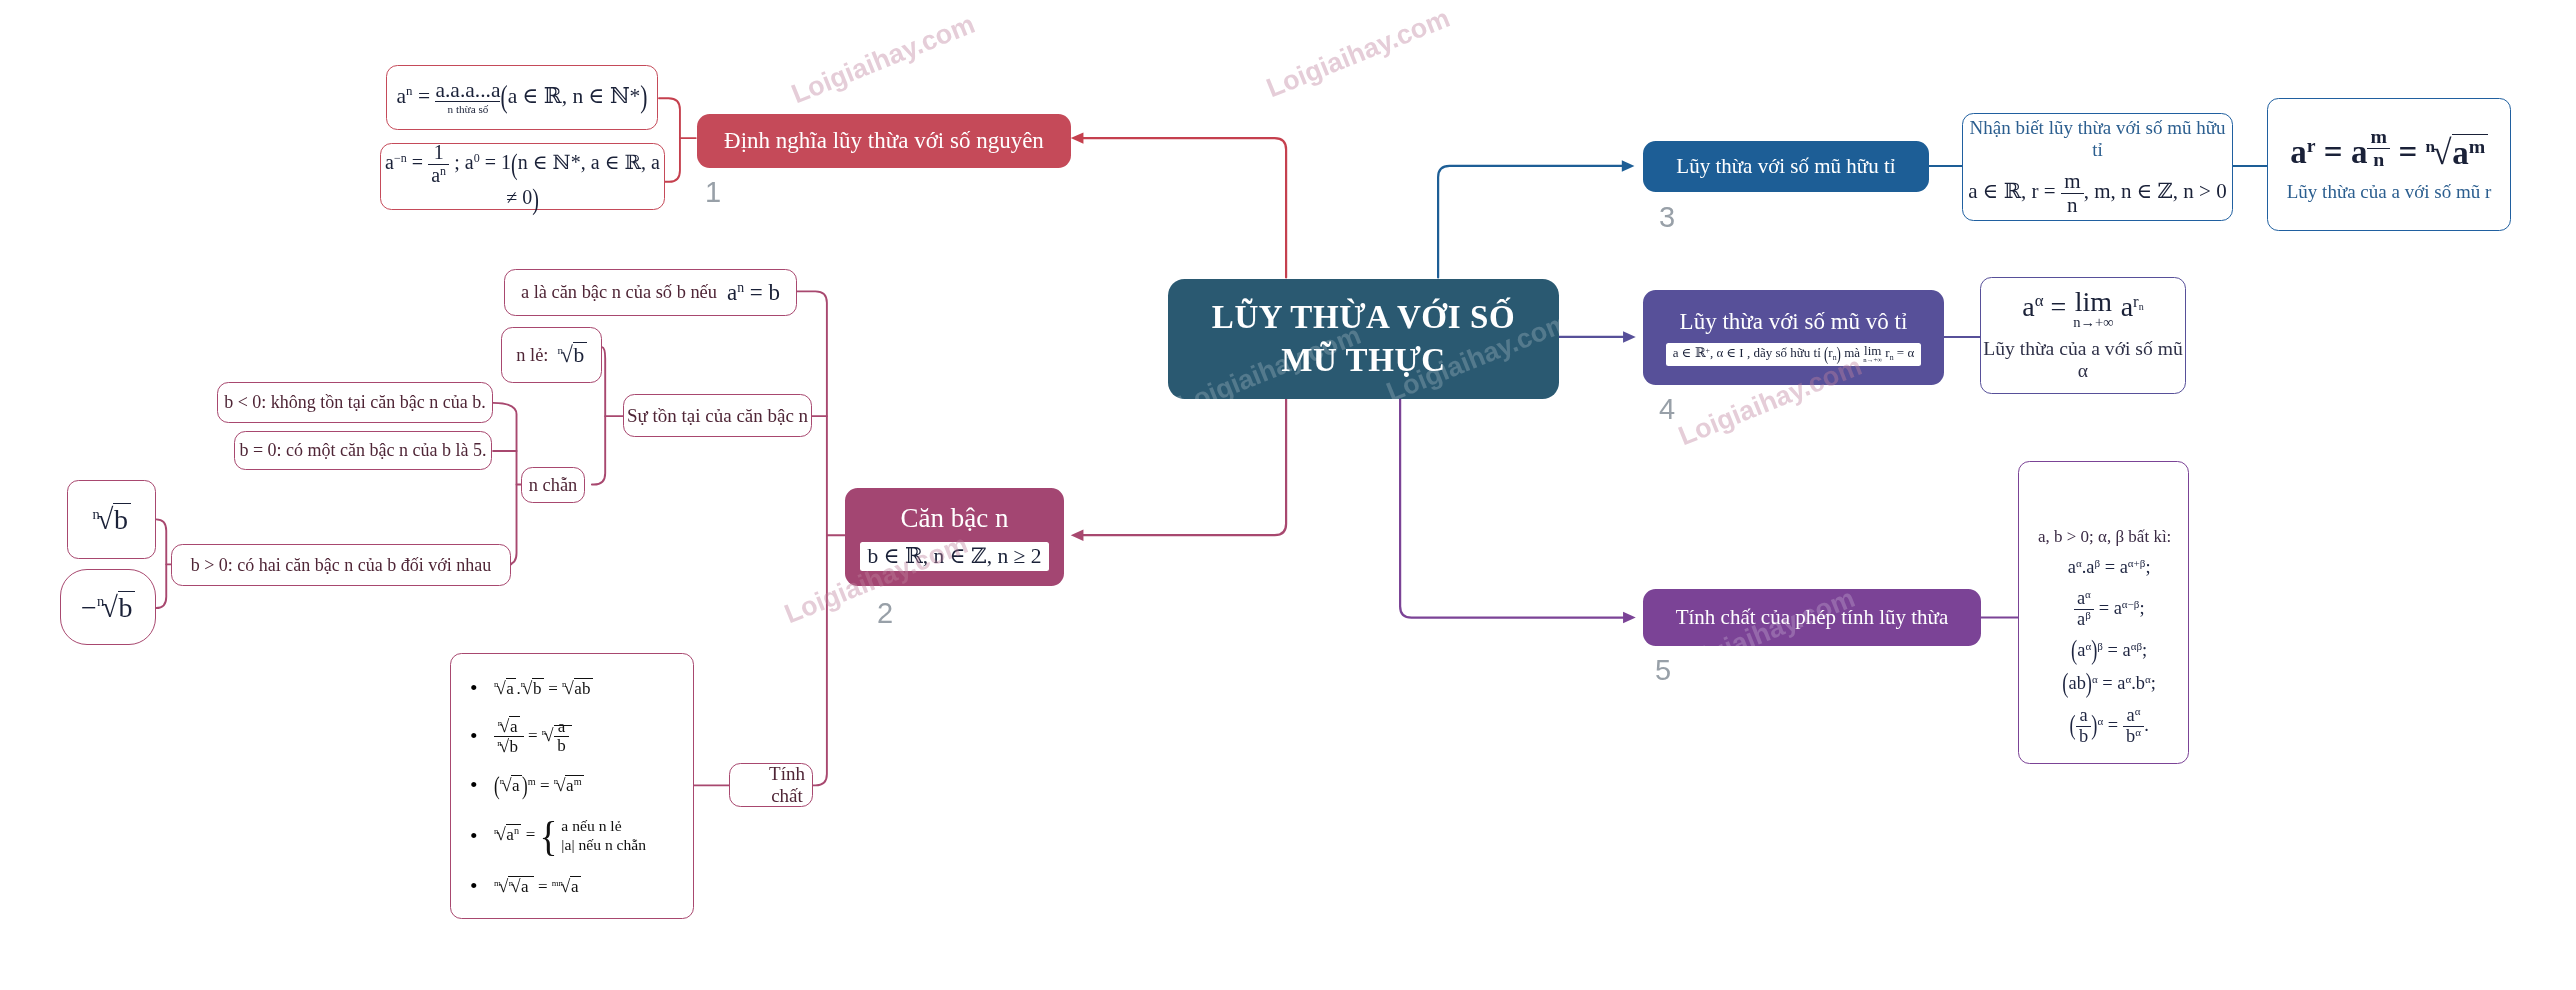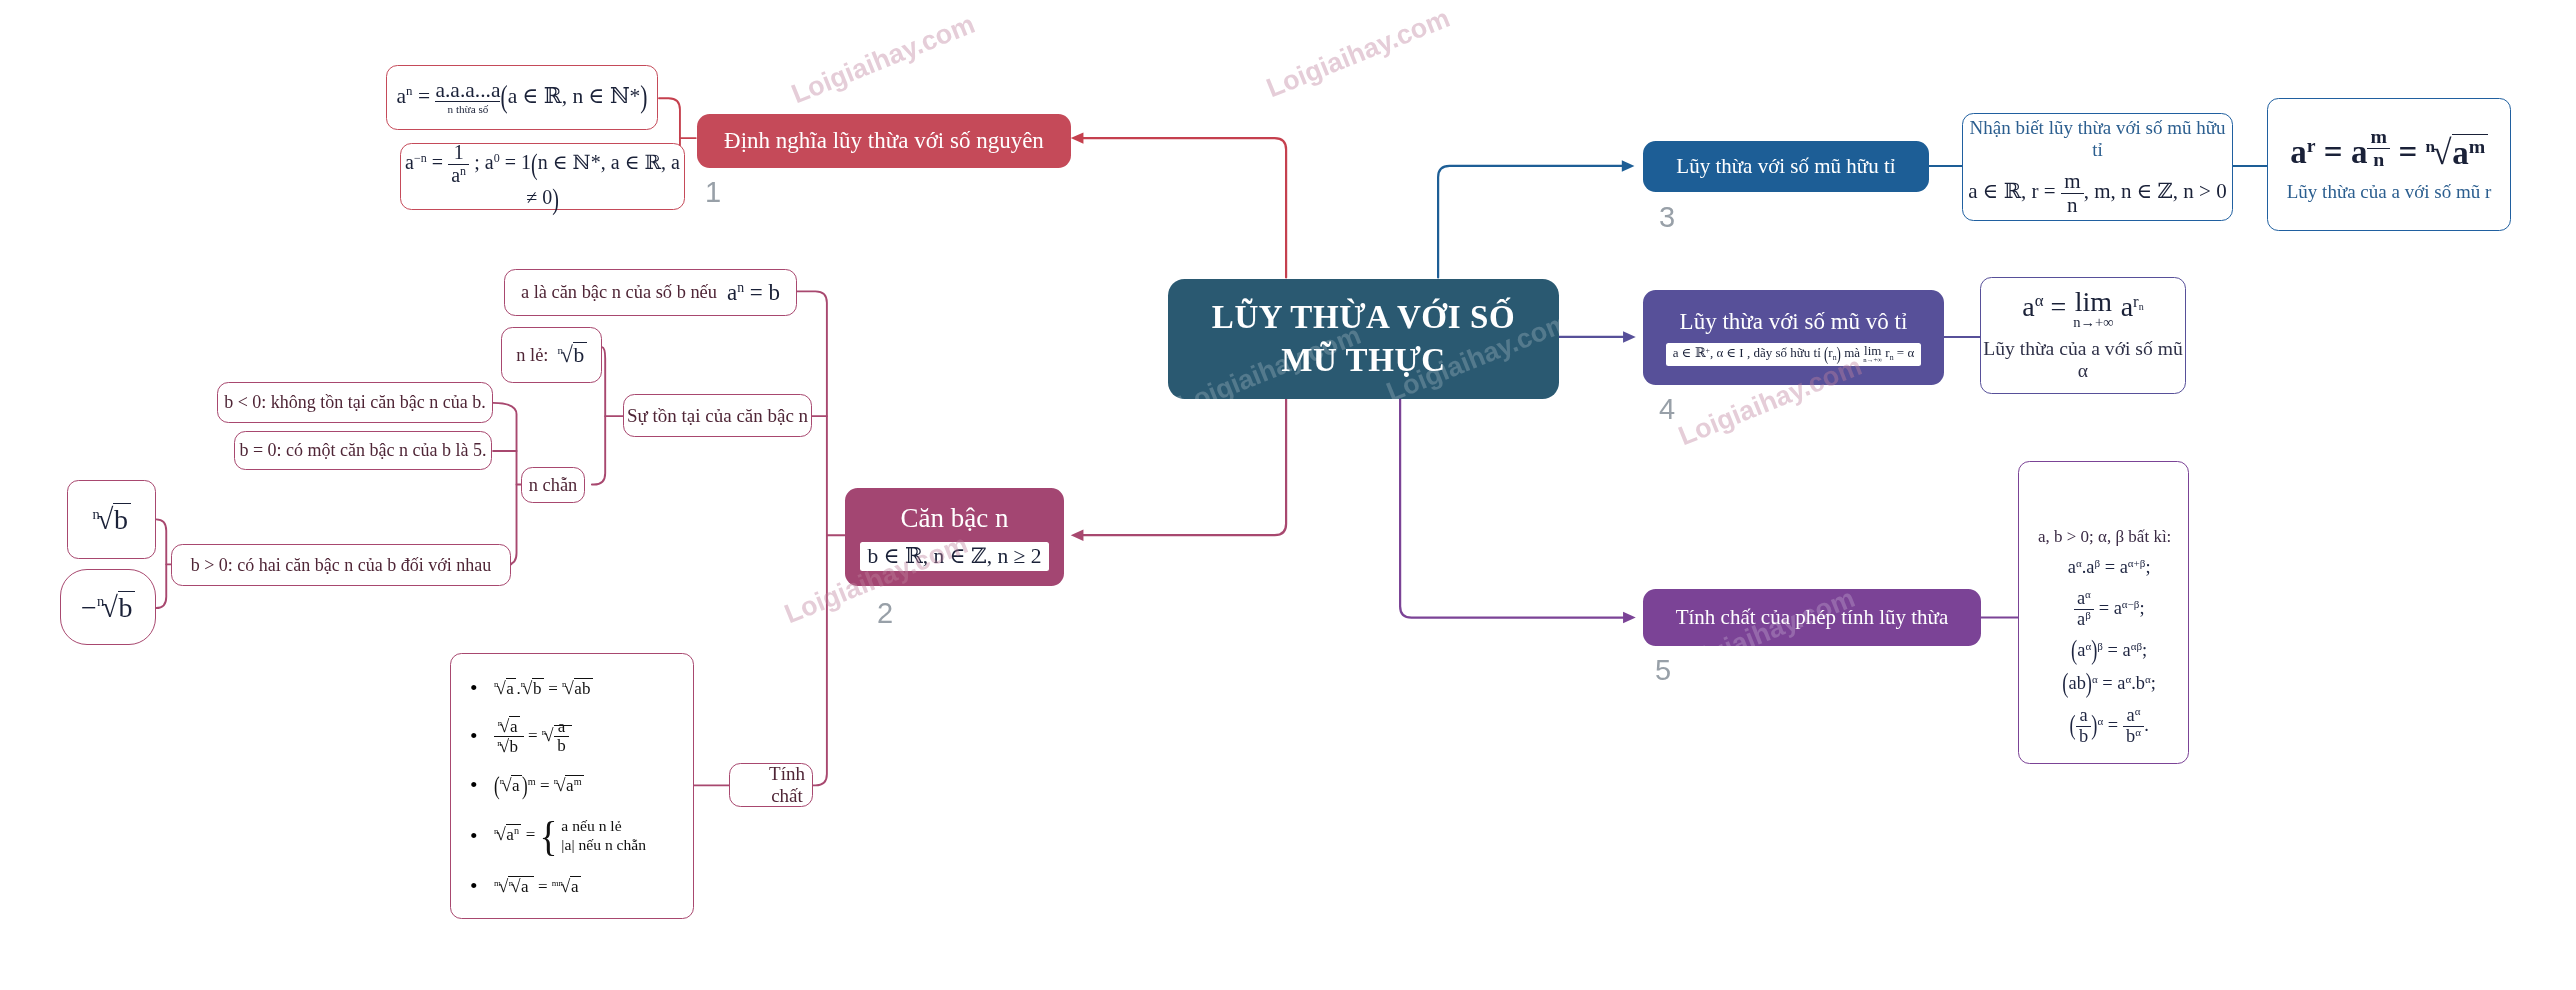--- a/index.html
+++ b/index.html
@@ -98,21 +98,21 @@
     <div style="font-size:33px;font-weight:700;line-height:1.3;letter-spacing:0.6px;">LŨY THỪA VỚI SỐ</div>
     <div style="font-size:33px;font-weight:700;line-height:1.3;letter-spacing:0.6px;">MŨ THỰC</div>
   </div>
 
   <div class="node" style="left:697px;top:114px;width:374px;height:54px;background:#C54A59;font-size:23px;">Định nghĩa lũy thừa với số nguyên</div>
   <div class="num" style="left:705px;top:176px;">1</div>
 
   <div class="wbox math" style="left:386px;top:65px;width:272px;height:65px;border:1.9px solid #C54A59;font-size:21.5px;">
     <span>a<sup>n</sup> = <span class="ub"><span class="ubt">a.a.a...a</span><span class="ubl">n thừa số</span></span><span class="bigp">(</span>a ∈ ℝ, n ∈ ℕ*<span class="bigp">)</span></span>
   </div>
-  <div class="wbox math" style="left:400px;top:143px;width:285px;height:67px;border:1.9px solid #C54A59;font-size:20px;">
+  <div class="wbox math" style="left:380px;top:143px;width:285px;height:67px;border:1.9px solid #C54A59;font-size:20px;">
     <span>a<sup>−n</sup> = <span class="fr"><span class="fn">1</span><span class="fd">a<sup>n</sup></span></span> ; a<sup>0</sup> = 1<span class="bigp">(</span>n ∈ ℕ*, a ∈ ℝ, a ≠ 0<span class="bigp">)</span></span>
   </div>
 
   <div class="node" style="left:845px;top:488px;width:219px;height:98px;background:#A34672;gap:7.6px;">
     <div style="font-size:27px;">Căn bậc n</div>
     <div class="innerwhite math" style="font-size:21.5px;padding:1.3px 7.6px;">b ∈ ℝ, n ∈ ℤ, n ≥ 2</div>
   </div>
   <div class="num" style="left:877px;top:597px;">2</div>
 
   <div class="wbox maroon-b" style="left:504px;top:269px;width:293px;height:47px;font-size:18.4px;gap:10px;">

